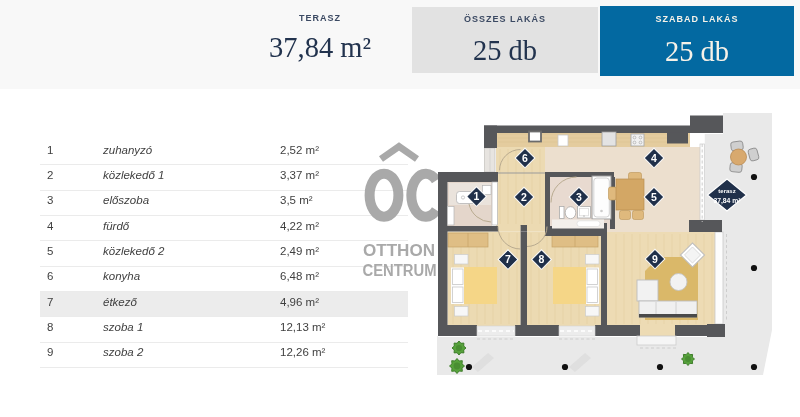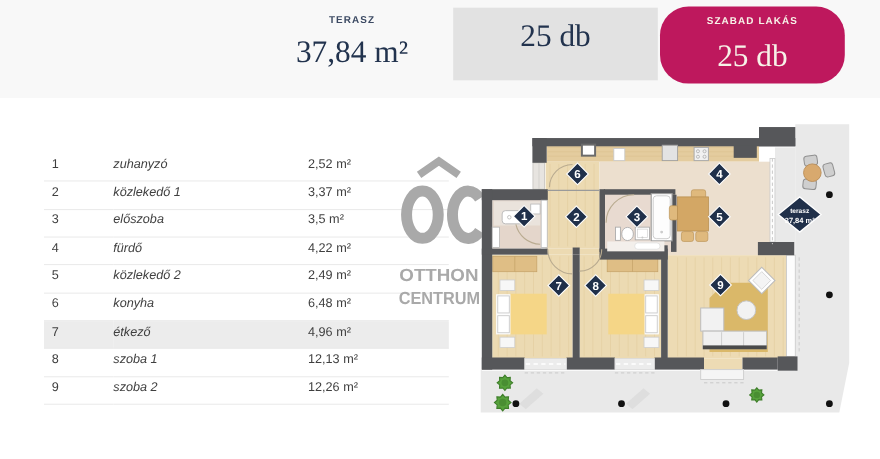--- a/index.html
+++ b/index.html
@@ -3,40 +3,41 @@
 <meta charset="utf-8">
 <style>
   html,body{margin:0;padding:0;}
   body{width:800px;height:417px;position:relative;background:#ffffff;
        font-family:"Liberation Sans",sans-serif;overflow:hidden;}
   .hdr{position:absolute;left:0;top:0;width:800px;height:89px;background:#f8f8f8;}
   .cell{position:absolute;text-align:center;}
   .clabel{font-size:9px;font-weight:bold;letter-spacing:1px;color:#3c4a63;}
   .cval{font-family:"Liberation Serif",serif;font-size:28.5px;color:#22334e;}
   .c3{left:412px;top:7px;width:186px;height:66px;background:#e2e2e2;}
-  .c4{left:600px;top:6px;width:168px;height:70px;background:#be185d;border-radius:26px;}
+  .c4{left:600px;top:6px;width:194px;height:70px;background:#0369a1;}
   .c4 .clabel{color:#f7f2e8;}
   .c4 .cval{color:#f7f2e8;}
   table.rooms{position:absolute;left:40px;top:140px;width:368px;border-collapse:collapse;}
   table.rooms td{font-size:11.5px;color:#3f3f3f;height:19.35px;padding:0 0 5px 0;
       border-bottom:1px solid #ebebeb;vertical-align:middle;}
   table.rooms td.num{width:56px;padding-left:7px;}
   table.rooms td.nm{width:177px;font-style:italic;}
   tr.hl td{background:#ececec;}
 </style>
 </head>
 <body>
   <div class="hdr"></div>
   <div class="cell" style="left:30px;top:0;width:200px;">
   </div>
   <div class="cell" style="left:220px;top:0;width:200px;">
     <div class="clabel" style="margin-top:13px;">TERASZ</div>
     <div class="cval" style="margin-top:9px;">37,84 m²</div>
   </div>
   <div class="cell c3">
+    <div class="clabel" style="margin-top:7px;">ÖSSZES LAKÁS</div>
     <div class="cval" style="margin-top:11px;">25 db</div>
   </div>
   <div class="cell c4">
     <div class="clabel" style="margin-top:8px;">SZABAD LAKÁS</div>
     <div class="cval" style="margin-top:12px;">25 db</div>
   </div>
 
   <table class="rooms">
     <tbody>
       <tr>

